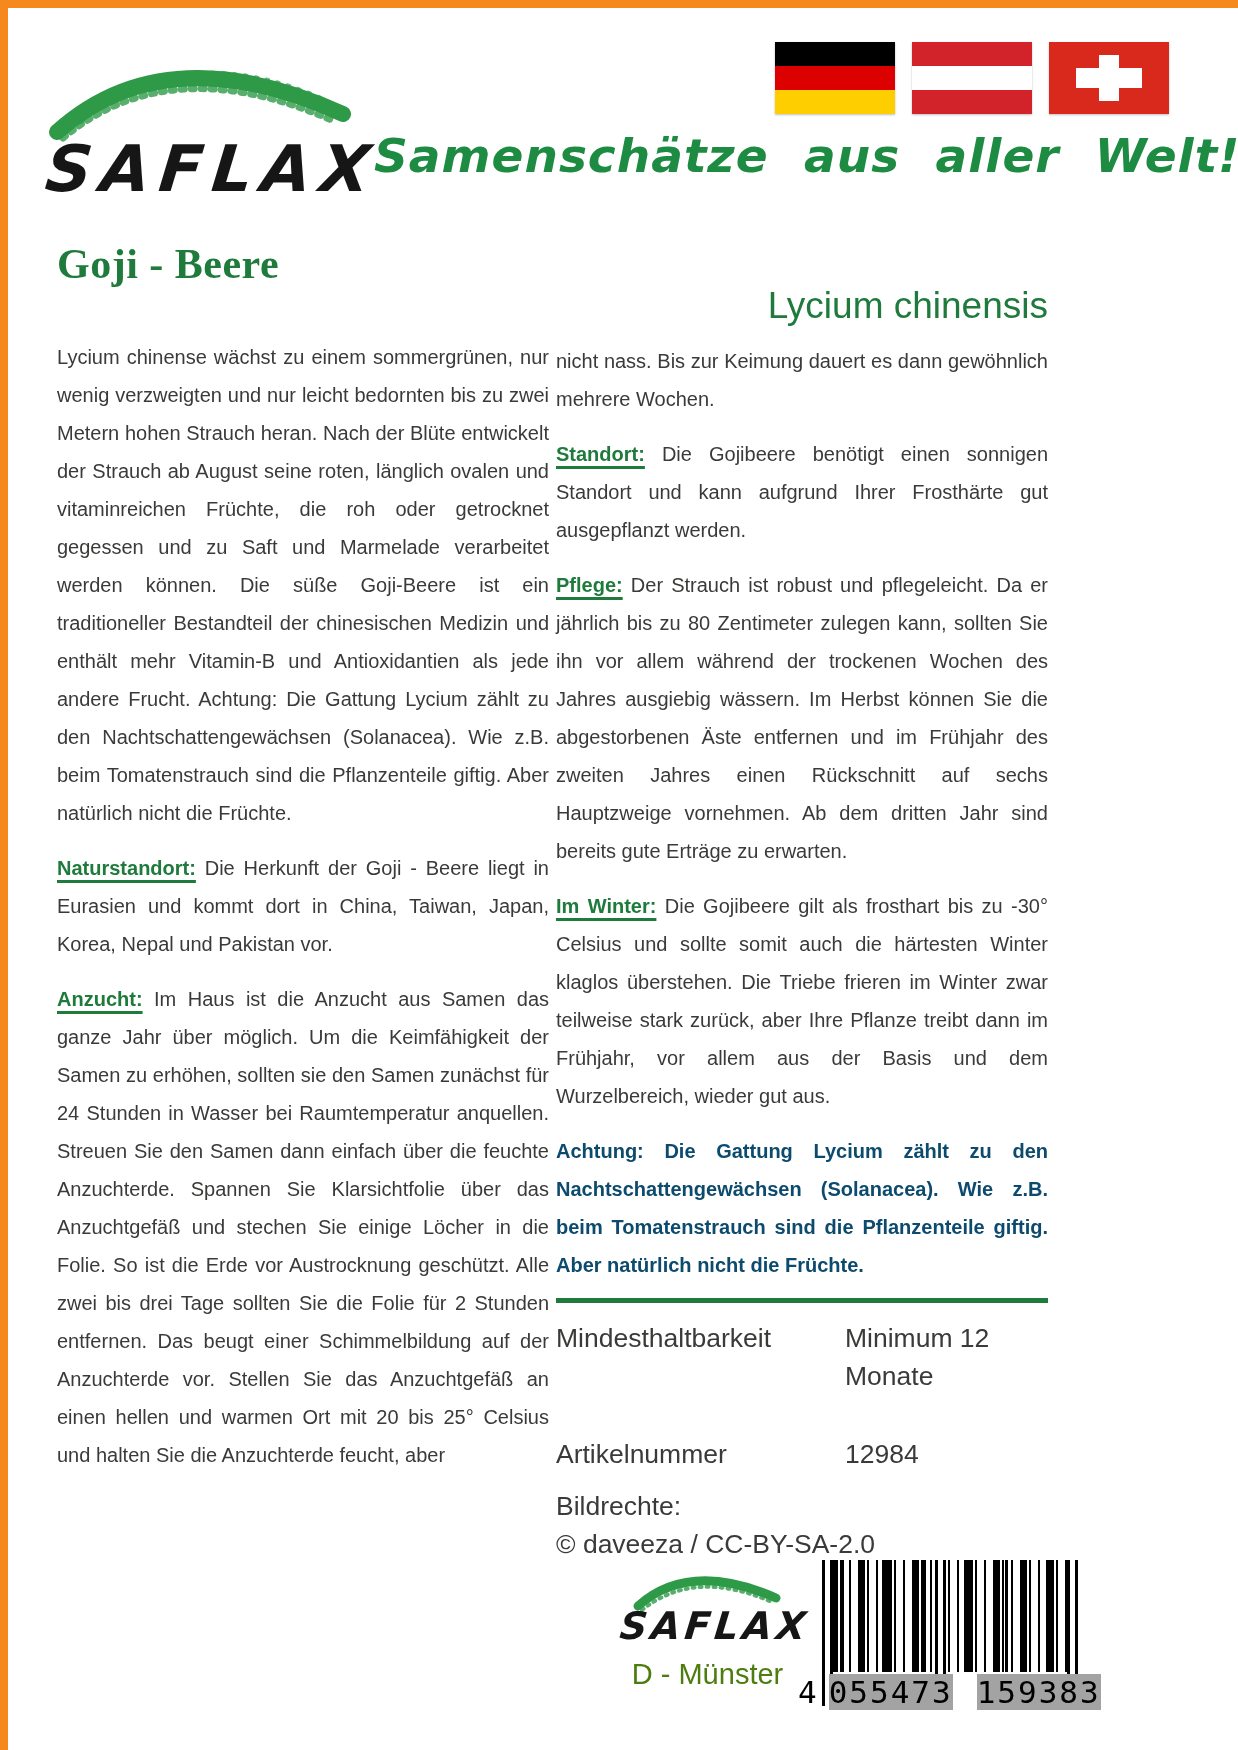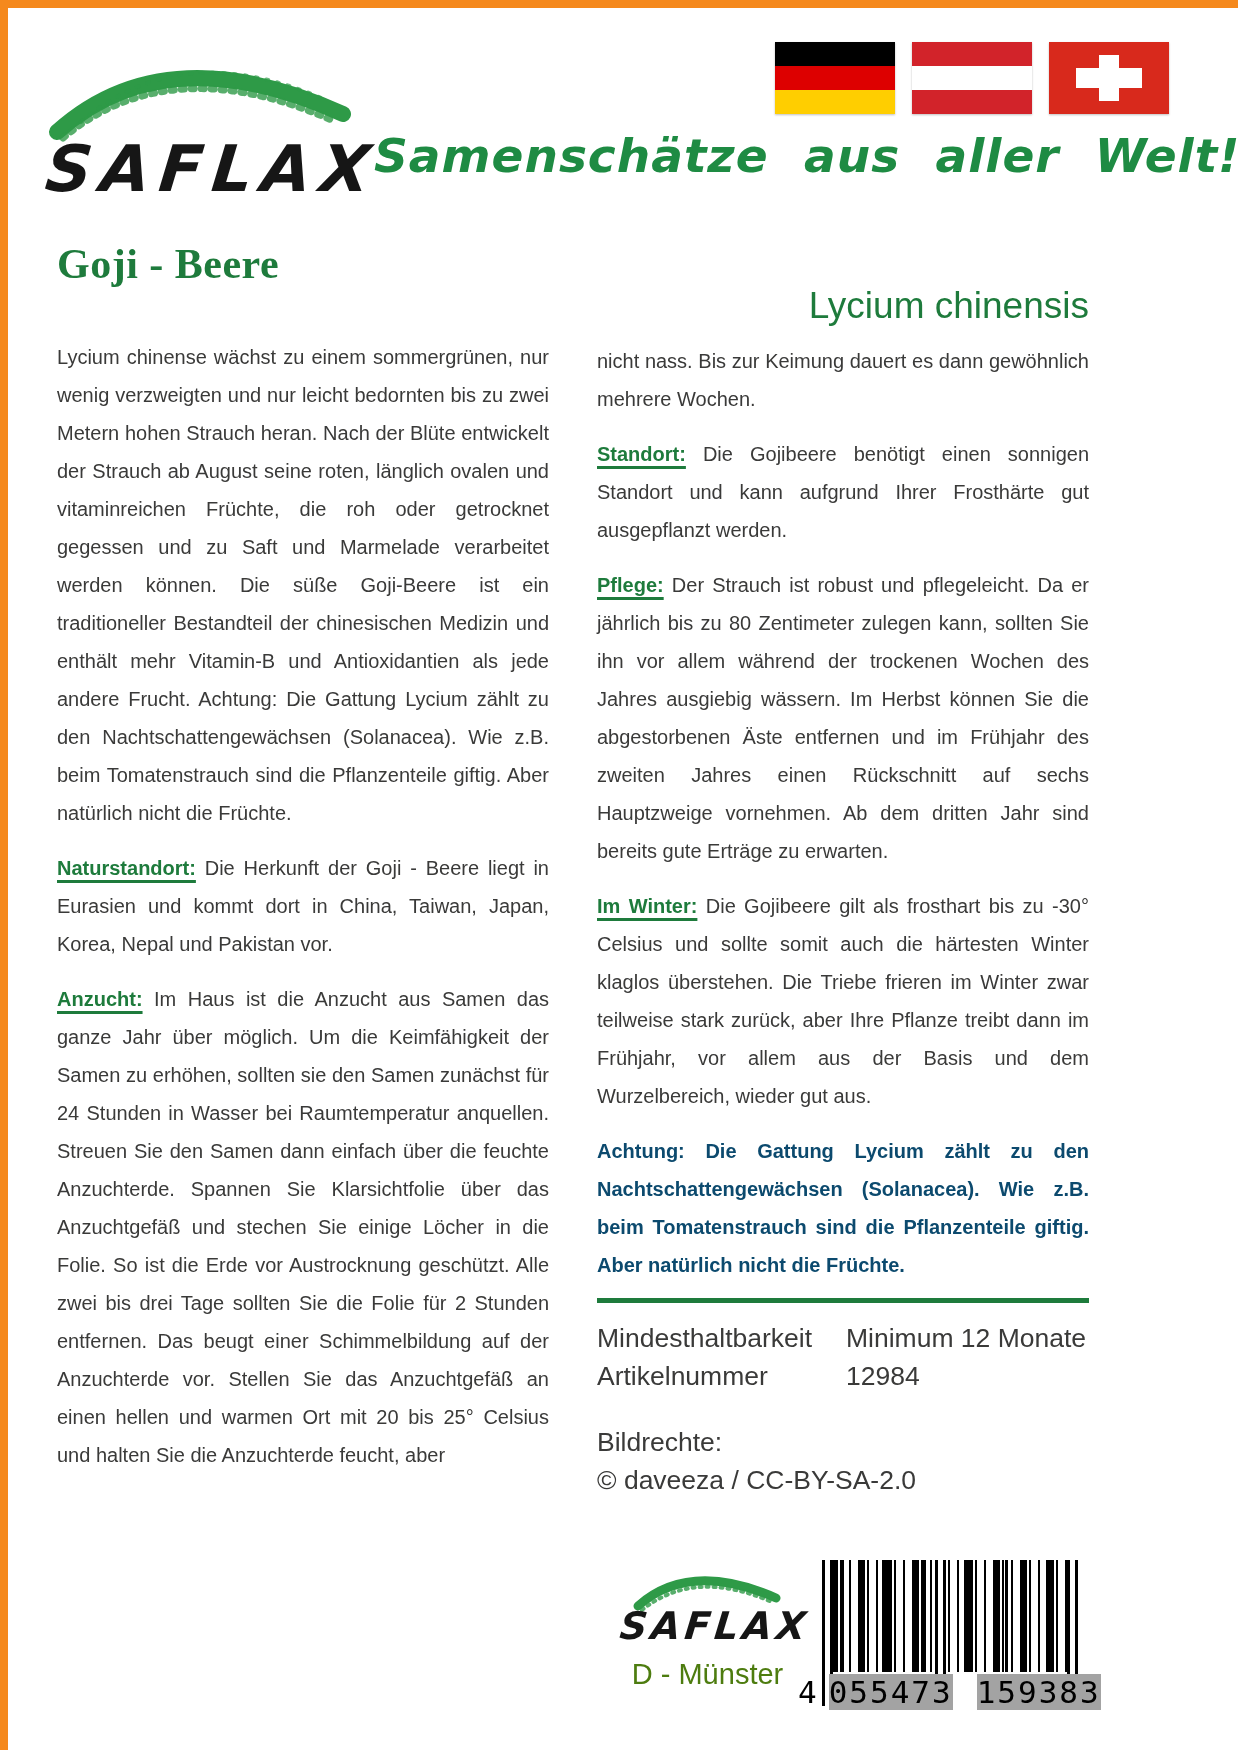--- a/index.html
+++ b/index.html
@@ -44,37 +44,37 @@
     position:absolute;left:49px;top:232px;
     font-size:42px;font-weight:bold;color:#1E7B3C;letter-spacing:.5px;font-family:Liberation Serif, serif;
   }
   .botname{
     font-size:37px;font-weight:normal;color:#1E7B3C;
     text-align:right;margin:0 0 14px 0;line-height:44px;
   }
   
   .col{position:absolute;width:492px;}
   .col-left{left:49px;top:330px;}
-  .col-right{left:589px;top:276px;}
+  .col-right{left:548px;top:276px;}
   .para{
     font-size:20px;line-height:38px;margin:0 0 17px 0;
     text-align:justify;color:#3a3a39;
   }
   .sec-label{
     color:#1E7B3C;font-weight:bold;
     text-decoration:underline;
     text-decoration-color:#1E7B3C;
     text-decoration-thickness:3px;
     text-underline-offset:5px;
     text-decoration-skip-ink:none;
   }
   .warning{color:#0c4a6e;font-weight:bold;margin-bottom:14px;}
   .rule{height:5px;background:#1E7B3C;margin:8px 0 16px 0;}
-  .info-grid{display:grid;grid-template-columns:249px 1fr;font-size:26.5px;line-height:38px;}
-  .credits{margin-top:28px;font-size:26.5px;line-height:38px;}
+  .info-grid{display:grid;grid-template-columns:249px 1fr;font-size:26.5px;line-height:38px;gap:40px;}
+  .credits{margin-top:14px;font-size:26.5px;line-height:38px;}
   
   .footer-logo{position:absolute;left:612px;top:1548px;width:175px;text-align:center;}
   .footer-logo .brand-text{
     font-family:"DejaVu Sans", sans-serif;
     font-style:italic;font-weight:bold;
     font-size:38px;letter-spacing:4px;color:#161616;
     transform:skewX(-6deg);margin-top:-10px;white-space:nowrap;
   }
   .footer-location{font-size:29px;color:#4d7c0f;margin-top:10px;}
   .barcode{position:absolute;left:790px;top:1552px;width:284px;height:156px;}

